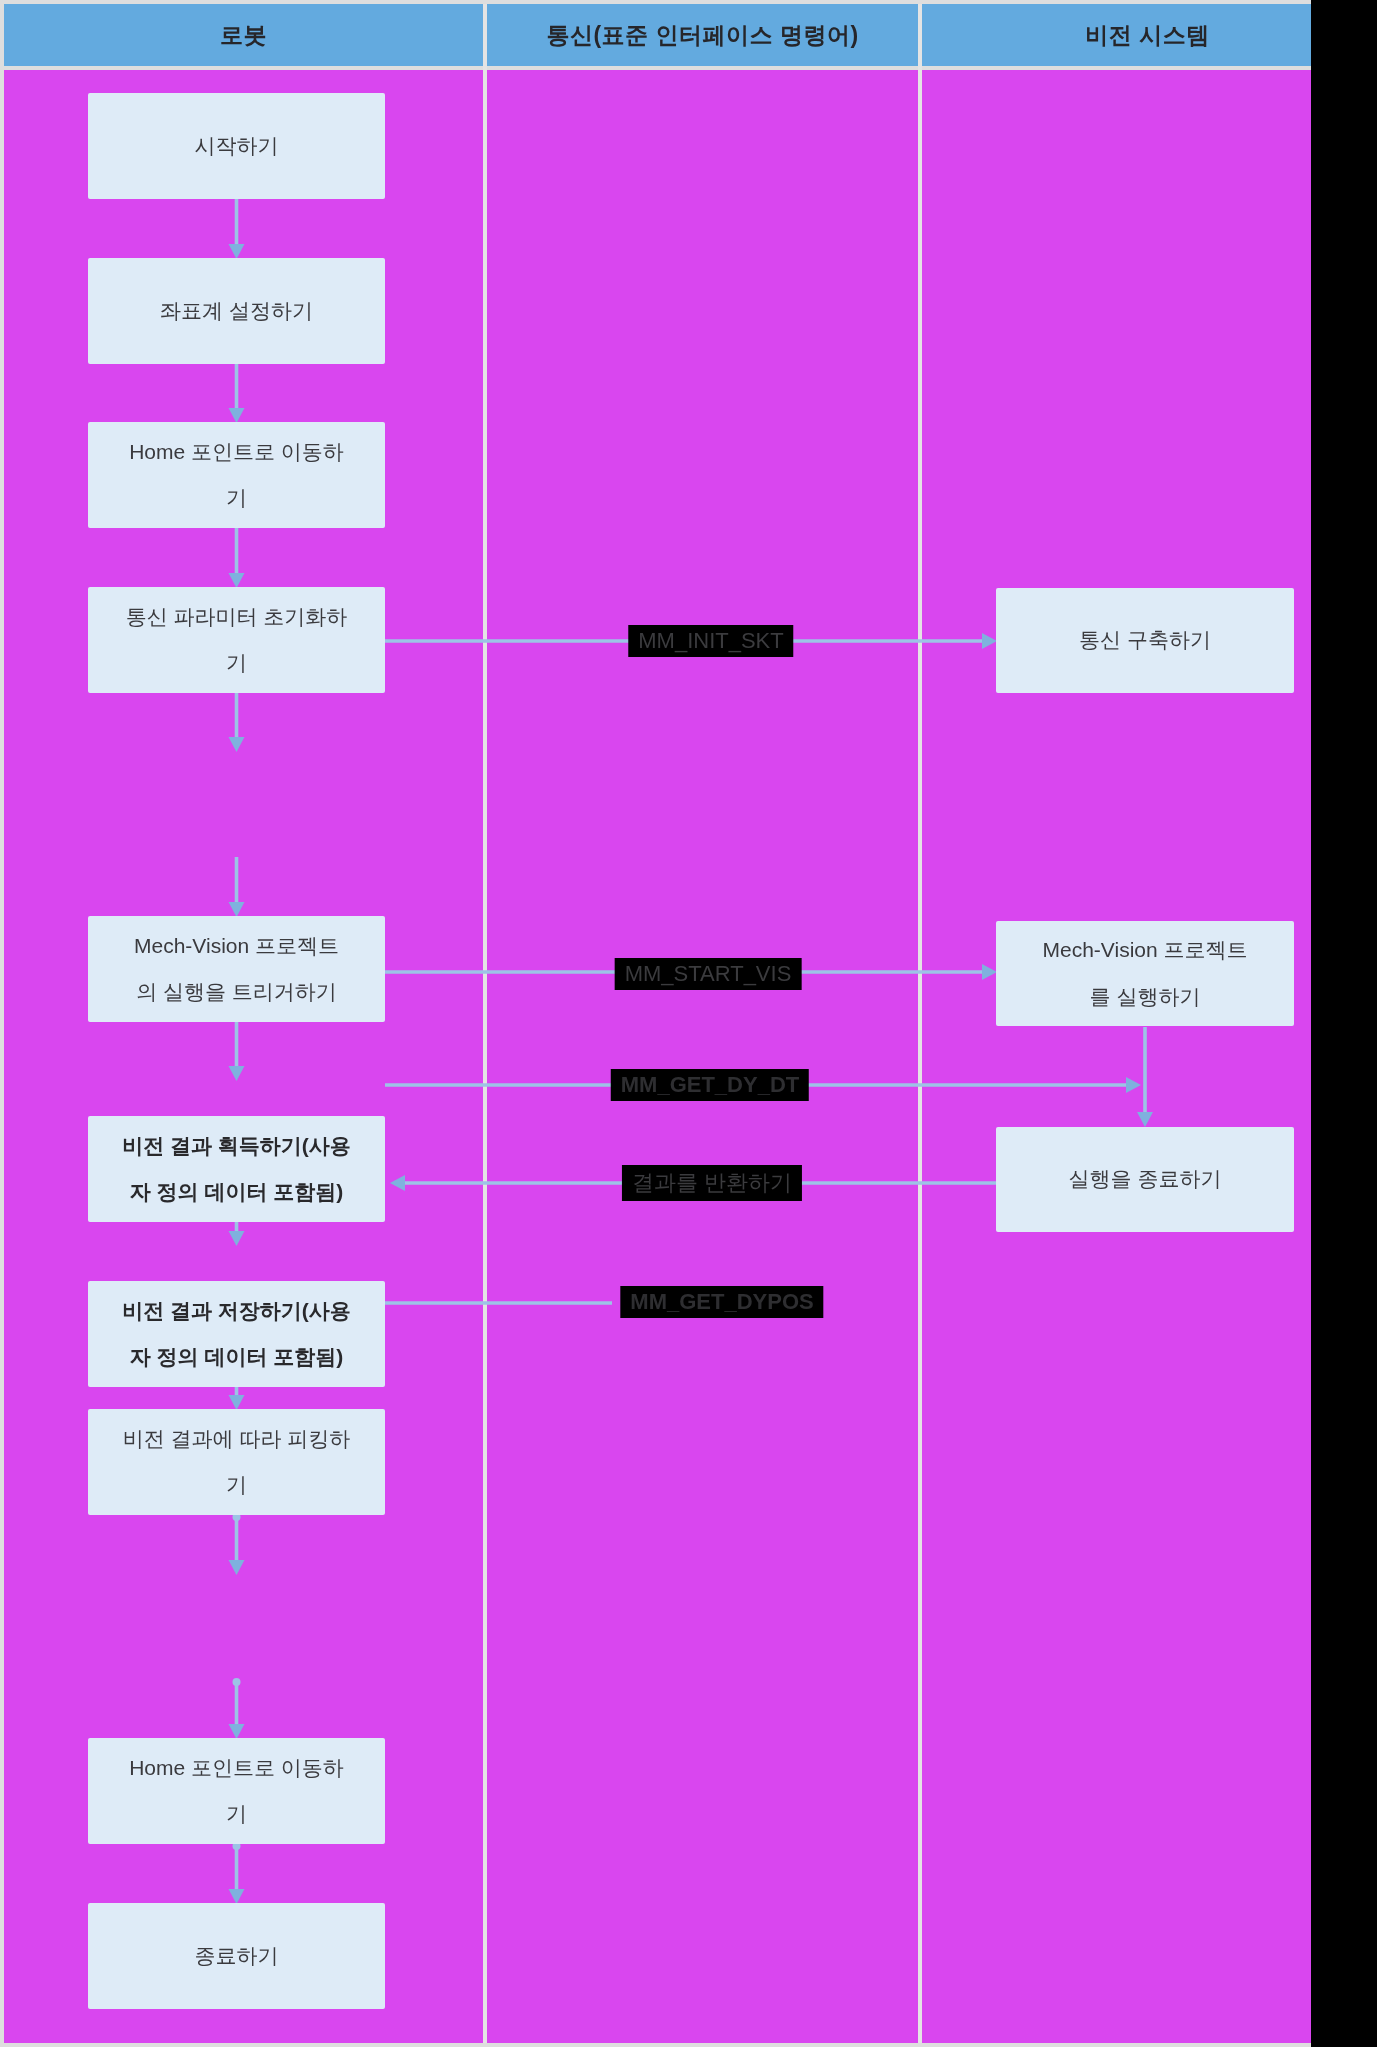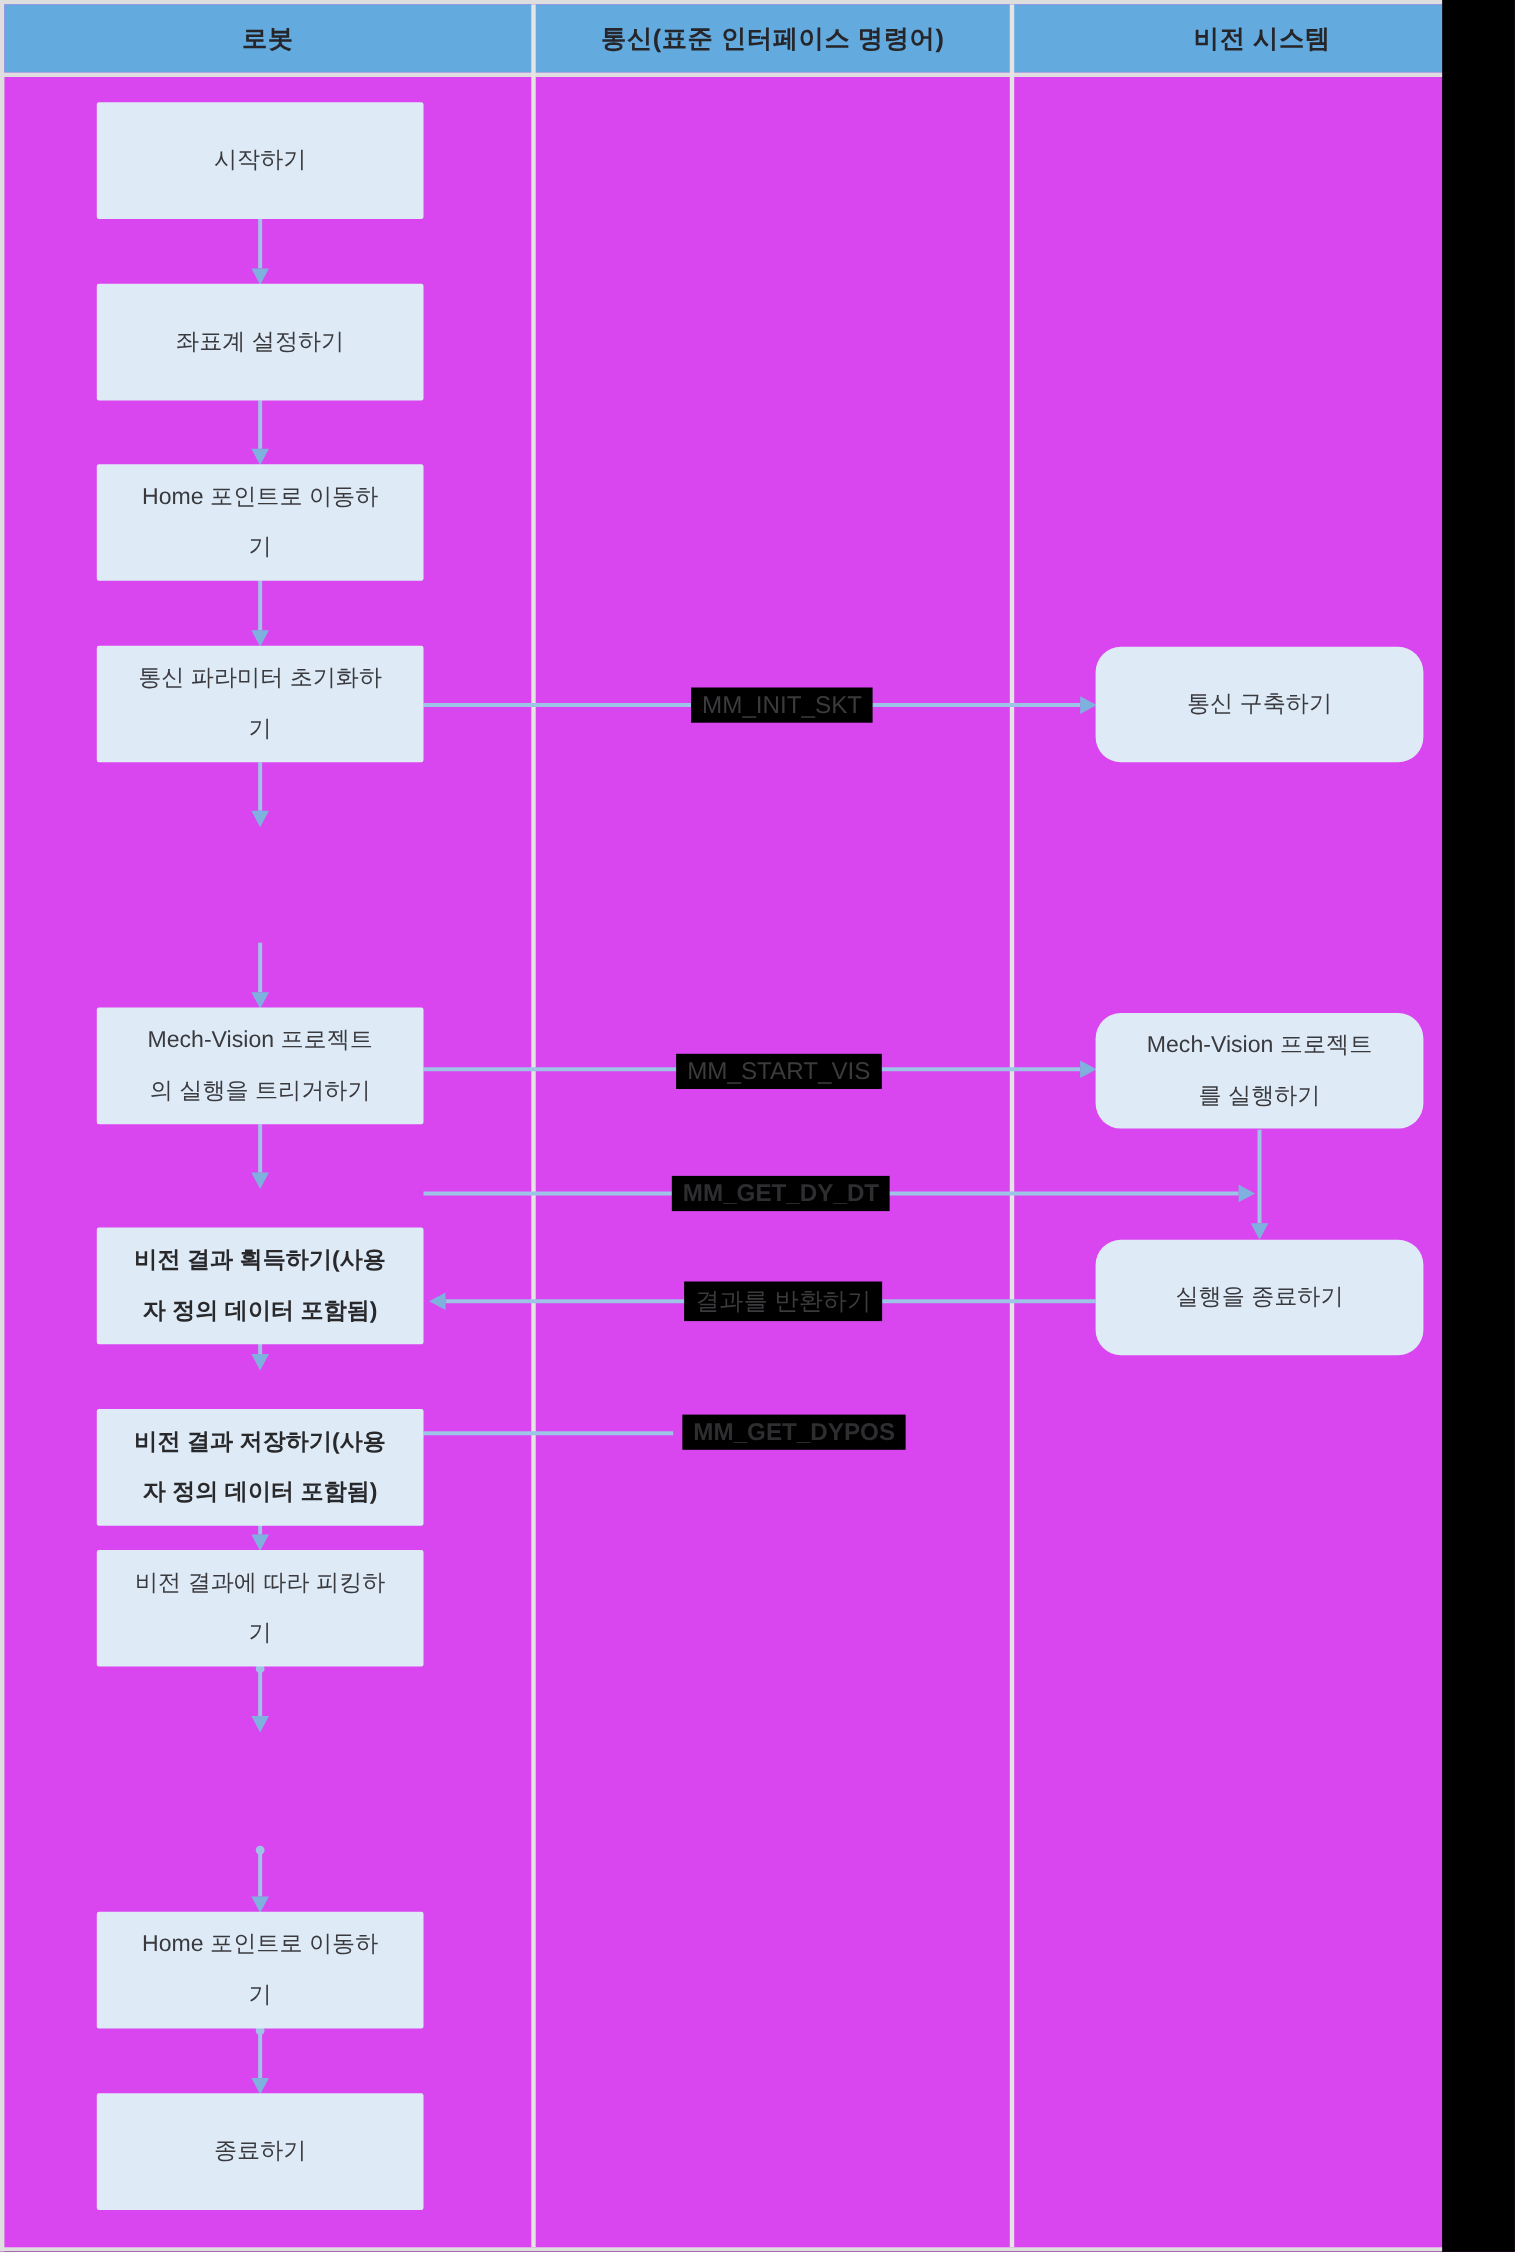--- a/index.html
+++ b/index.html
@@ -23,21 +23,21 @@
   }
   .hc1{left:4px;width:479px;}
   .hc2{left:487px;width:431px;}
   .hc3{left:922px;width:451px;}
   .flow-box{
     position:absolute;width:297px;height:106px;background:#deebf7;border-radius:2px;
     display:flex;align-items:center;justify-content:center;text-align:center;
     color:#3a3a3e;font-size:21px;line-height:2.2;white-space:pre-line;padding:0 4px;box-sizing:border-box;
   }
   .robot-box{left:88px;}
-  .vision-box{left:996px;width:298px;height:105px;border-radius:23px;}
+  .vision-box{left:996px;width:298px;height:105px;}
   .flow-box.bold{font-weight:bold;color:#29292c;margin-top:36px;}
   .msg-label{
     position:absolute;transform:translate(-50%,-50%);background:#000;color:#3b3b3e;
     font-size:22px;padding:3px 10px;white-space:nowrap;
   }
   .msg-label.bold{font-weight:bold;color:#2e2e31;}
   svg.arrows{position:absolute;left:0;top:0;pointer-events:none;}
   .aline{stroke:#9dc3e6;stroke-width:3.6;fill:none;}
   .ahead{fill:#7fb1de;stroke:none;}
   .adot{fill:#9dc3e6;}

